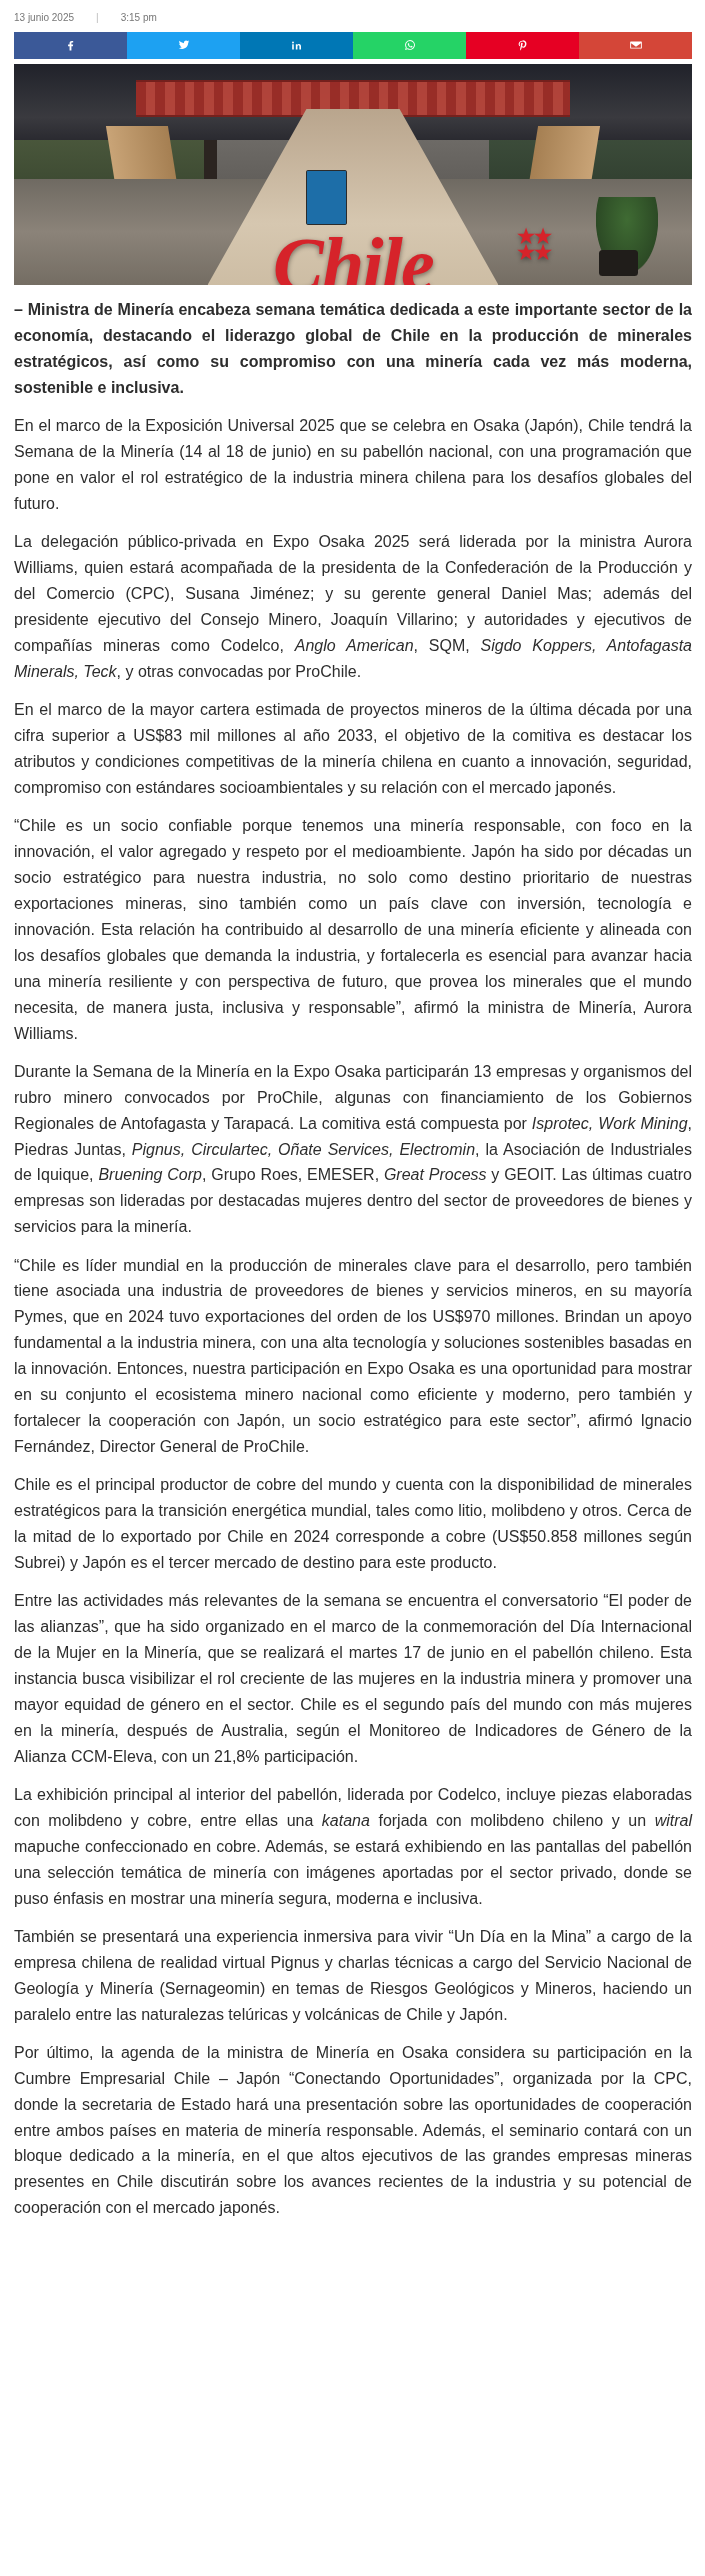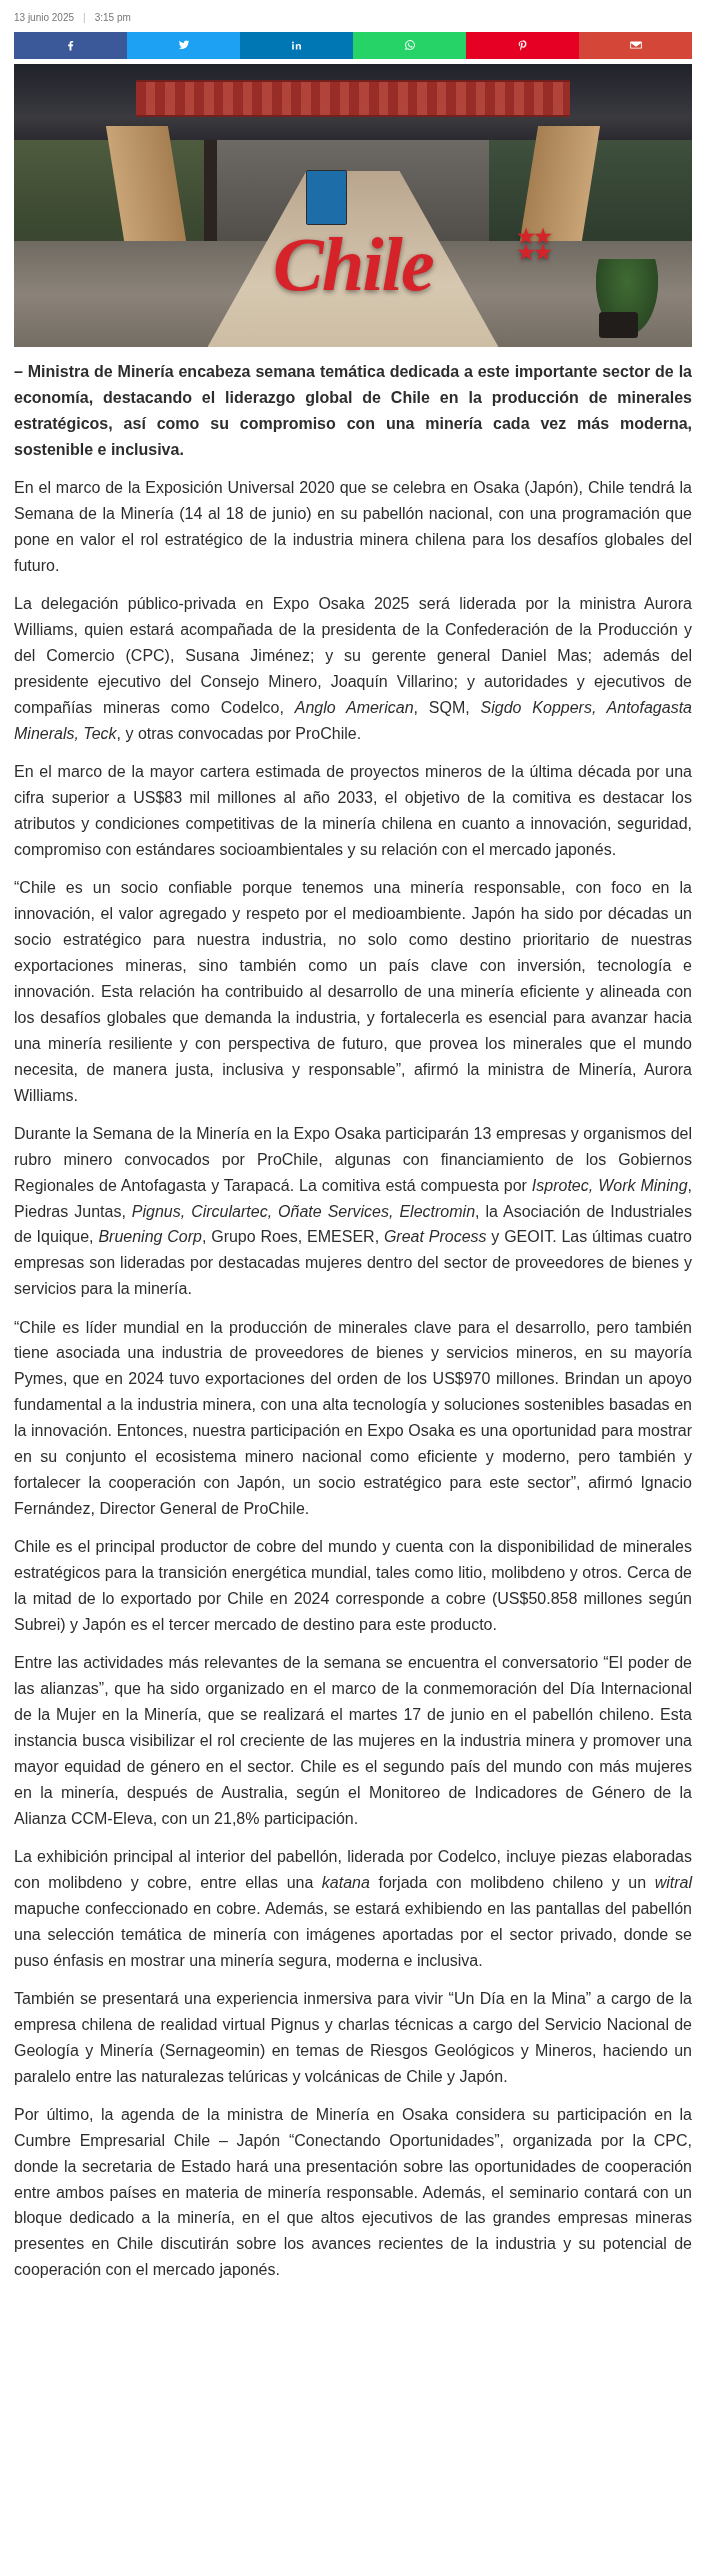--- a/index.html
+++ b/index.html
@@ -24,21 +24,21 @@
     color: #1a1a1a;
     margin: 0 0 7px 0;
     letter-spacing: -0.1px;
   }
   .meta-row {
     font-size: 10px;
     color: #777777;
     margin: 0 0 8.8px 0;
     display: flex;
     align-items: center;
-    gap: 9px;
+    gap: 22px;
   }
   .meta-sep {
     color: #bbbbbb;
   }
   .share-bar {
     display: flex;
     width: 100%;
     height: 26.5px;
     margin: 0 0 5.3px 0;
     overflow: hidden;
@@ -46,21 +46,21 @@
   .share-btn {
     flex: 1 1 0;
     display: flex;
     align-items: center;
     justify-content: center;
     cursor: pointer;
   }
   .share-btn svg { display: block; }
   .hero {
     width: 100%;
-    height: 283px;
+    height: 221px;
     margin: 0 0 12.4px 0;
     position: relative;
     overflow: hidden;
     background: #2b2420;
   }
   
   .hero .bg-left {
     position: absolute; left: 0; top: 0; width: 28%; height: 100%;
     background: linear-gradient(180deg,#5d6b4a 0%, #3d4a32 55%, #2a3223 100%);
   }
@@ -204,21 +204,21 @@
     <div class="floor"></div>
     <div class="ramp"></div>
     <div class="screen"></div>
     <div class="plant"></div>
     <div class="pot"></div>
     <div class="chile-word">Chile</div>
     <div class="star-cluster">★★<br>★★</div>
   </div>
 
   <p class="body lead">– Ministra de Minería encabeza semana temática dedicada a este importante sector de la economía, destacando el liderazgo global de Chile en la producción de minerales estratégicos, así como su compromiso con una minería cada vez más moderna, sostenible e inclusiva.</p>
-  <p class="body">En el marco de la Exposición Universal 2020 que se celebra en Osaka (Japón), Chile tendrá la Semana de la Minería (14 al 18 de junio) en su pabellón nacional, con una programación que pone en valor el rol estratégico de la industria minera chilena para los desafíos globales del futuro.</p>
+  <p class="body">En el marco de la Exposición Universal 2025 que se celebra en Osaka (Japón), Chile tendrá la Semana de la Minería (14 al 18 de junio) en su pabellón nacional, con una programación que pone en valor el rol estratégico de la industria minera chilena para los desafíos globales del futuro.</p>
 
   <p class="body">
     <span>La delegación público-privada en Expo Osaka 2025 será liderada por la ministra Aurora Williams, quien estará acompañada de la presidenta de la Confederación de la Producción y del Comercio (CPC), Susana Jiménez; y su gerente general Daniel Mas; además del presidente ejecutivo del Consejo Minero, Joaquín Villarino; y autoridades y ejecutivos de compañías mineras como Codelco, </span><em>Anglo American</em><span>, SQM, </span><em>Sigdo Koppers, Antofagasta Minerals, Teck</em><span>, y otras convocadas por ProChile.</span>
   </p>
 
   <p class="body">En el marco de la mayor cartera estimada de proyectos mineros de la última década por una cifra superior a US$83 mil millones al año 2033, el objetivo de la comitiva es destacar los atributos y condiciones competitivas de la minería chilena en cuanto a innovación, seguridad, compromiso con estándares socioambientales y su relación con el mercado japonés.</p>
   <p class="body">“Chile es un socio confiable porque tenemos una minería responsable, con foco en la innovación, el valor agregado y respeto por el medioambiente. Japón ha sido por décadas un socio estratégico para nuestra industria, no solo como destino prioritario de nuestras exportaciones mineras, sino también como un país clave con inversión, tecnología e innovación. Esta relación ha contribuido al desarrollo de una minería eficiente y alineada con los desafíos globales que demanda la industria, y fortalecerla es esencial para avanzar hacia una minería resiliente y con perspectiva de futuro, que provea los minerales que el mundo necesita, de manera justa, inclusiva y responsable”, afirmó la ministra de Minería, Aurora Williams.</p>
 
   <p class="body">
     <span>Durante la Semana de la Minería en la Expo Osaka participarán 13 empresas y organismos del rubro minero convocados por ProChile, algunas con financiamiento de los Gobiernos Regionales de Antofagasta y Tarapacá. La comitiva está compuesta por </span><em>Isprotec, Work Mining</em><span>, Piedras Juntas, </span><em>Pignus, Circulartec, Oñate Services, Electromin</em><span>, la Asociación de Industriales de Iquique, </span><em>Bruening Corp</em><span>, Grupo Roes, EMESER, </span><em>Great Process</em><span> y GEOIT. Las últimas cuatro empresas son lideradas por destacadas mujeres dentro del sector de proveedores de bienes y servicios para la minería.</span>

